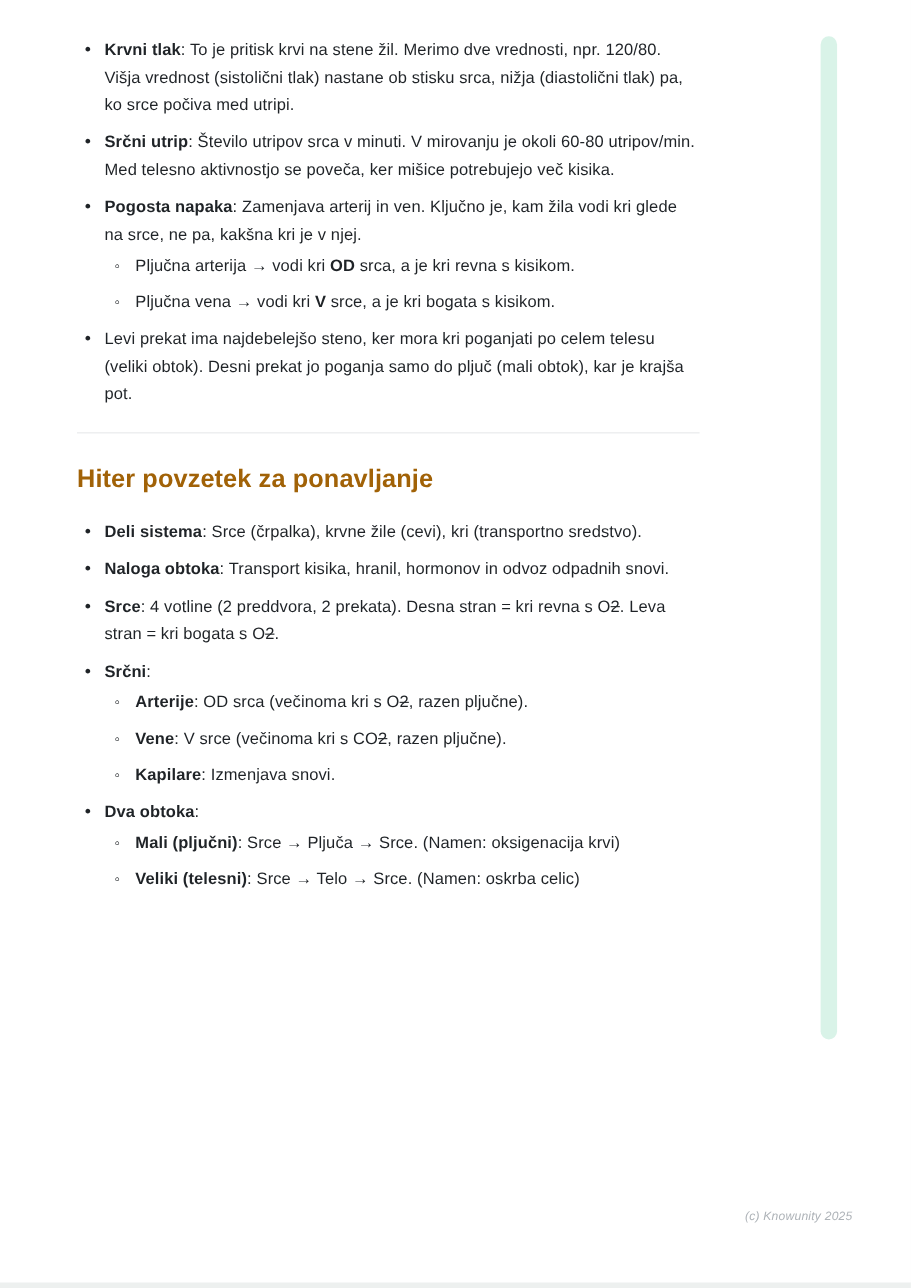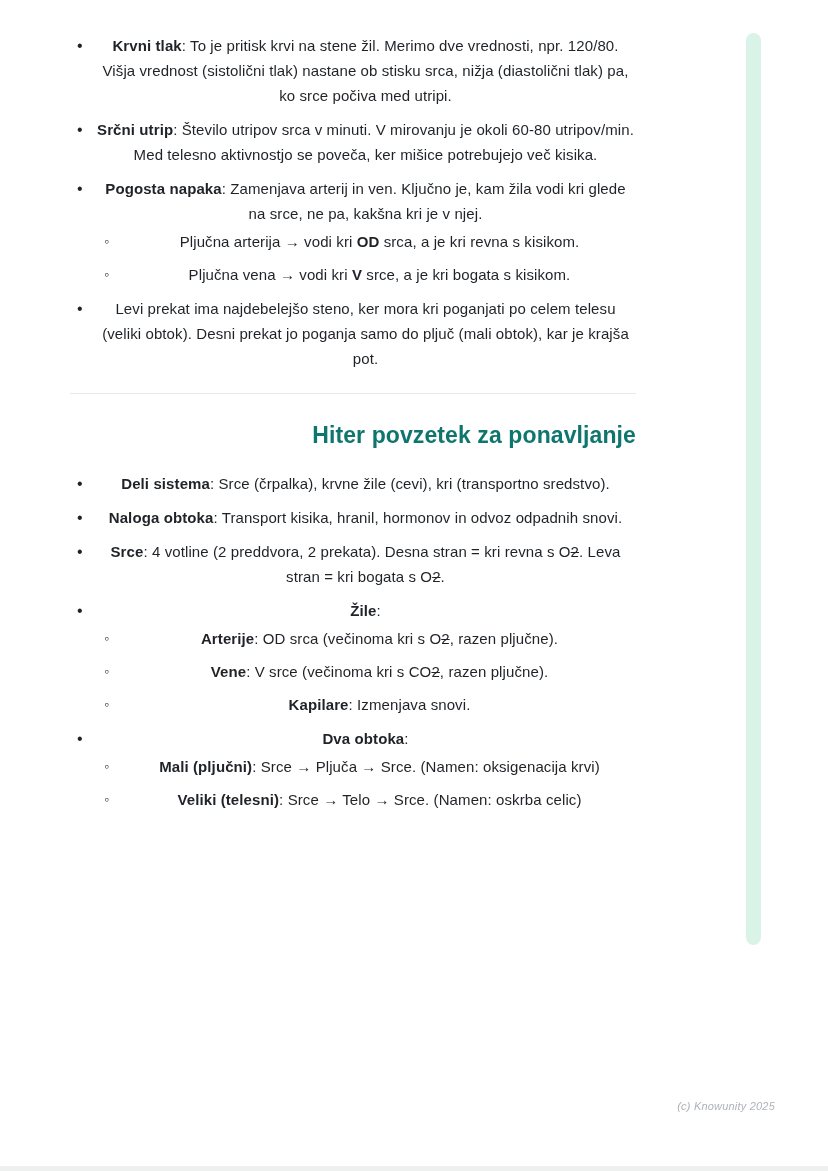--- a/index.html
+++ b/index.html
@@ -13,21 +13,21 @@
   .page {
     position: absolute; inset: 0 0 5px 0;
     background: #ffffff;
   }
   .content {
     position: absolute; left: 70px; top: 33px; width: 566px;
     font-size: 15px; line-height: 25px; color: #1f2327;
     letter-spacing: 0.1px;
   }
   ul.list { list-style: none; margin: 0; padding: 0; }
-  ul.l1 > li { margin-bottom: 9px; text-align: center; }
+  ul.l1 > li { margin-bottom: 9px; }
   li { position: relative; padding-left: 25px; }
   ul.l1 > li::before {
     content: "\2022"; position: absolute; left: 7px; top: 0;
     font-size: 16px; color: #1f2327;
   }
   ul.l2 { margin: 3px 0 8px 0; }
   ul.l2 > li { padding-left: 28px; margin-bottom: 8px; }
   ul.l2 > li::before {
     content: "\25E6"; position: absolute; left: 9px; top: 0;
     font-size: 14px; color: #1f2327;
@@ -65,26 +65,26 @@
       <ul class="list l1">
         <li><span><span class="b">Krvni tlak</span><span>: To je pritisk krvi na stene žil. Merimo dve vrednosti, npr. 120/80. Višja vrednost (sistolični tlak) nastane ob stisku srca, nižja (diastolični tlak) pa, ko srce počiva med utripi.</span></span></li>
         <li><span><span class="b">Srčni utrip</span><span>: Število utripov srca v minuti. V mirovanju je okoli 60-80 utripov/min. Med telesno aktivnostjo se poveča, ker mišice potrebujejo več kisika.</span></span></li>
         <li><span><span class="b">Pogosta napaka</span><span>: Zamenjava arterij in ven. Ključno je, kam žila vodi kri glede na srce, ne pa, kakšna kri je v njej.</span></span><ul class="list l2">
             <li><span><span class="i">Pljučna arterija</span><span> → vodi kri </span><span class="b">OD</span><span> srca, a je kri revna s kisikom.</span></span></li>
             <li><span><span class="i">Pljučna vena</span><span> → vodi kri </span><span class="b">V</span><span> srce, a je kri bogata s kisikom.</span></span></li>
           </ul></li>
         <li><span><span>Levi prekat ima najdebelejšo steno, ker mora kri poganjati po celem telesu (veliki obtok). Desni prekat jo poganja samo do pljuč (mali obtok), kar je krajša pot.</span></span></li>
       </ul>
       <hr class="divider">
-      <h2 class="section-heading" style="color: #0f766e; text-align: right;">Hiter povzetek za ponavljanje</h2>
+      <h2 class="section-heading" style="color: #a16207;">Hiter povzetek za ponavljanje</h2>
       <ul class="list l1">
         <li><span><span class="b">Deli sistema</span><span>: Srce (črpalka), krvne žile (cevi), kri (transportno sredstvo).</span></span></li>
         <li><span><span class="b">Naloga obtoka</span><span>: Transport kisika, hranil, hormonov in odvoz odpadnih snovi.</span></span></li>
         <li><span><span class="b">Srce</span><span>: 4 votline (2 preddvora, 2 prekata). Desna stran = kri revna s O</span><span class="st">2</span><span>. Leva stran = kri bogata s O</span><span class="st">2</span><span>.</span></span></li>
-        <li><span><span class="b">Žile</span><span>:</span></span><ul class="list l2">
+        <li><span><span class="b">Srčni</span><span>:</span></span><ul class="list l2">
             <li><span><span class="b">Arterije</span><span>: OD srca (večinoma kri s O</span><span class="st">2</span><span>, razen pljučne).</span></span></li>
             <li><span><span class="b">Vene</span><span>: V srce (večinoma kri s CO</span><span class="st">2</span><span>, razen pljučne).</span></span></li>
             <li><span><span class="b">Kapilare</span><span>: Izmenjava snovi.</span></span></li>
           </ul></li>
         <li><span><span class="b">Dva obtoka</span><span>:</span></span><ul class="list l2">
             <li><span><span class="b">Mali (pljučni)</span><span>: Srce → Pljuča → Srce. (Namen: oksigenacija krvi)</span></span></li>
             <li><span><span class="b">Veliki (telesni)</span><span>: Srce → Telo → Srce. (Namen: oskrba celic)</span></span></li>
           </ul></li>
       </ul>
     </div>

